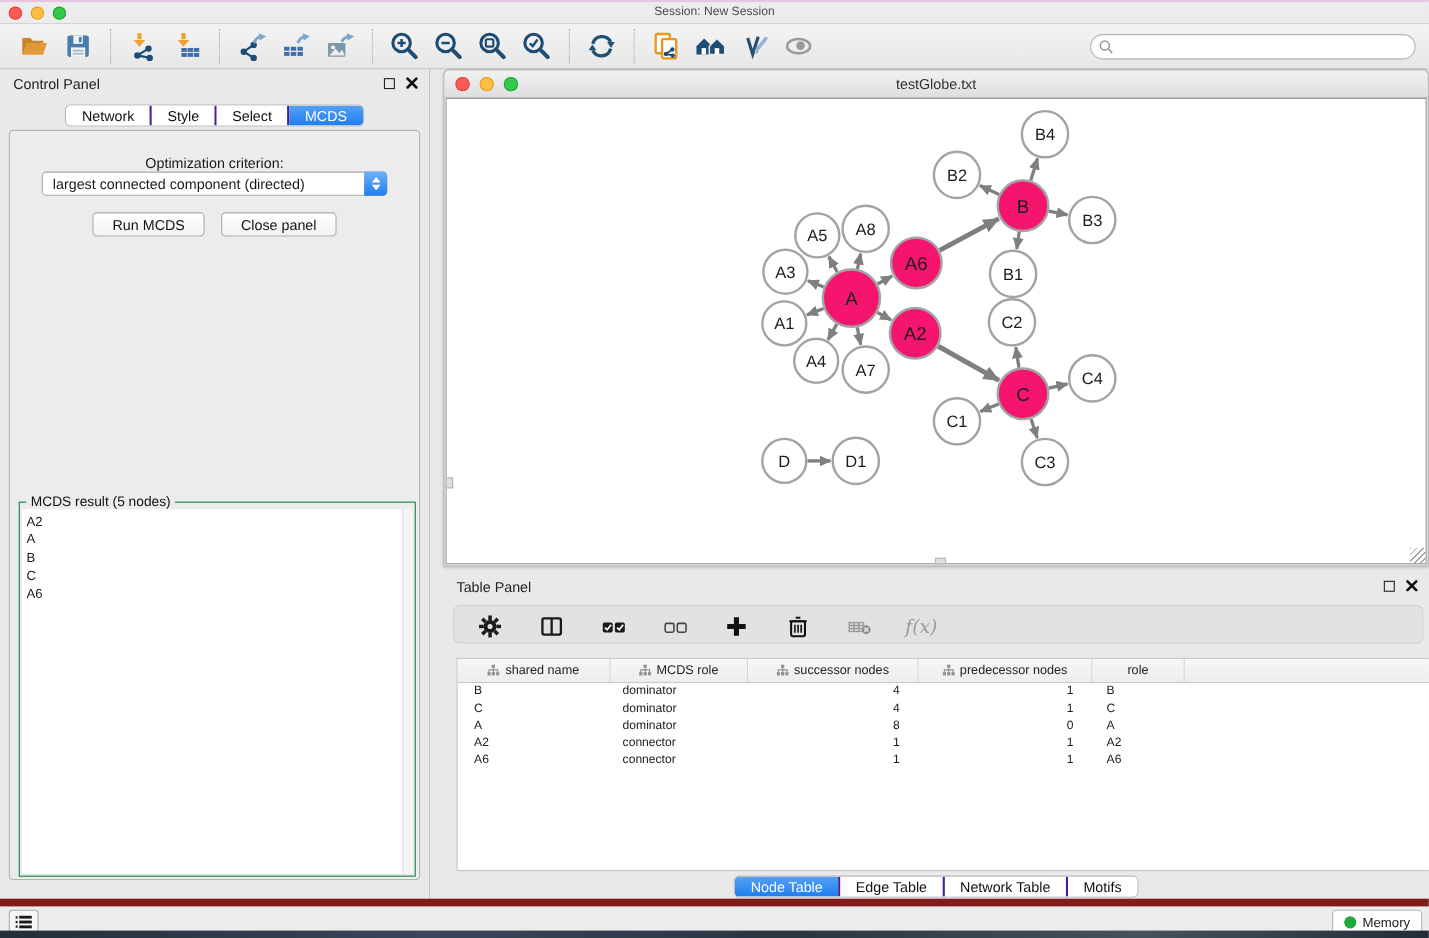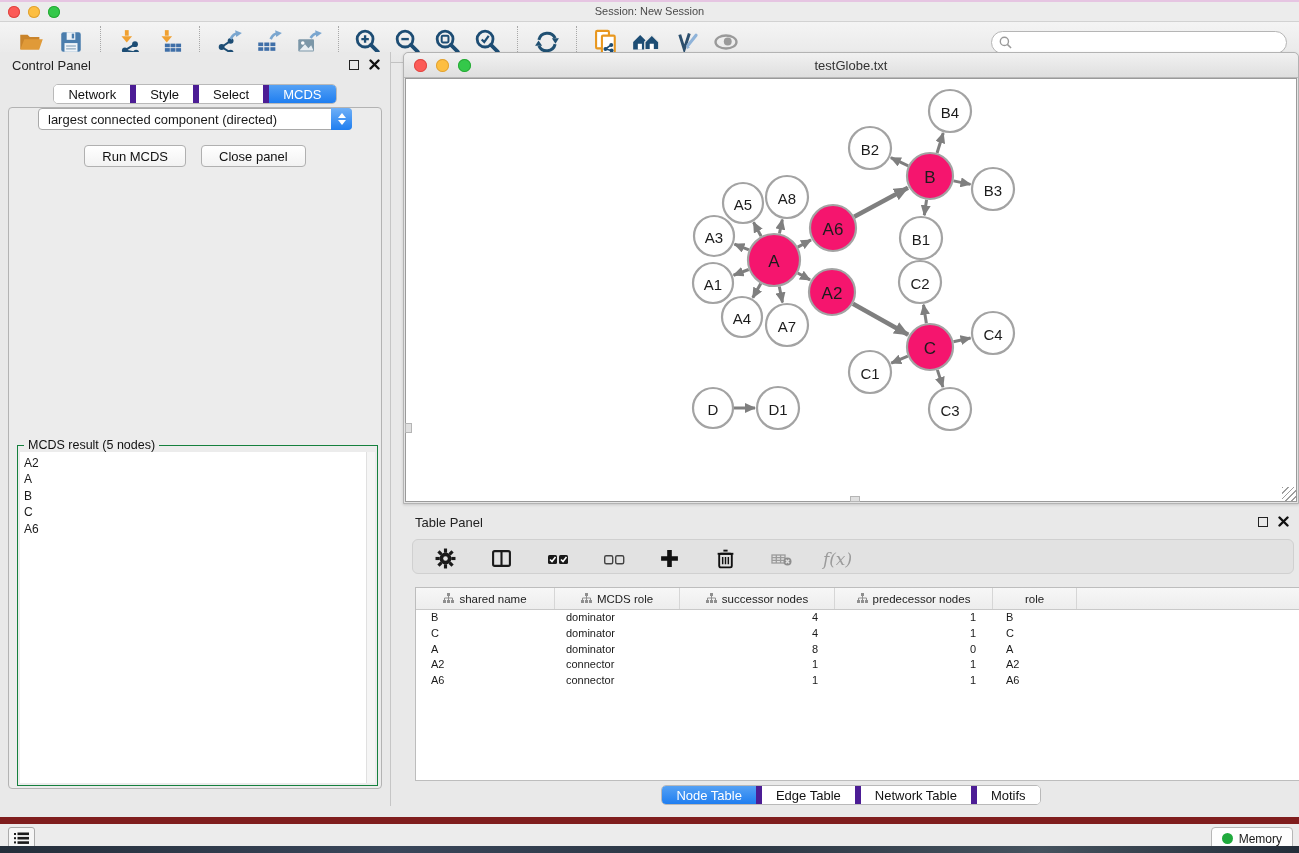--- a/index.html
+++ b/index.html
@@ -18,30 +18,30 @@
 
   .toolbar { position:absolute; left:0; top:22px; width:100%; height:41px; background:linear-gradient(#f4f4f4,#e7e7e7); border-bottom:1px solid #c2c2c2; display:flex; align-items:center; padding:0 6px; }
   .tbgroup { display:flex; align-items:center; height:100%; padding:0 5px; }
   .tbsep { width:0; height:32px; border-left:1px dotted #a8a8a8; margin:0 4px; }
   button.tb { width:40px; height:36px; background:transparent; border:none; display:flex; align-items:center; justify-content:center; cursor:pointer; }
   .search-wrap { margin-left:auto; margin-right:6px; position:relative; }
   .search-wrap input { width:296px; height:23px; border:1px solid #b5b5b5; border-radius:12px; background:#fff; padding:0 10px 0 26px; font-size:12px; outline:none; }
   .search-wrap svg { position:absolute; left:8px; top:5px; }
 
   
-  .main { position:absolute; left:0; top:52px; width:1299px; height:754px; }
+  .main { position:absolute; left:0; top:63px; width:1299px; height:754px; }
 
   
   .control-panel { position:absolute; left:0; top:0; width:391px; height:754px; background:#e9e9e9; border-right:1px solid #c6c6c6; }
   .panel-header { position:relative; height:26px; }
   .panel-header .ptitle { position:absolute; left:12px; top:6px; font-size:13px; color:#222; }
   .win-icons { position:absolute; right:10px; top:7px; display:flex; gap:10px; align-items:center; }
   .float-box { width:10px; height:10px; border:1.5px solid #222; background:transparent; }
   .seg { display:flex; border:1px solid #b9b9b9; border-radius:5px; background:#fff; overflow:hidden; height:20px; align-items:stretch; }
-  .seg .cell { padding:0 14px; display:flex; align-items:center; font-size:13px; color:#111; border-right:6px solid #4c1d95; cursor:pointer; background:#fff; }
+  .seg .cell { padding:0 14px; display:flex; align-items:center; font-size:13px; color:#111; border-right:2px solid #4c1d95; cursor:pointer; background:#fff; }
   .seg .cell:last-child { border-right:none; }
   .seg .cell.sel { background:linear-gradient(#55a1f4,#1f7ef0); color:#fff; }
   .ctabs-row { display:flex; justify-content:center; margin-top:6px; }
 
   .cp-content { position:absolute; left:8px; right:8px; top:55px; bottom:17px; border:1px solid #b3b3b3; border-radius:4px; background:#ececec; }
   .opt-label { text-align:center; margin-top:22px; font-size:13px; }
   .dd-row { display:flex; justify-content:center; margin-top:0; }
   .dropdown { position:relative; width:314px; height:22px; background:#fff; border:1px solid #a9a9a9; border-radius:4px; display:flex; align-items:center; cursor:pointer; }
   .dropdown .dd-text { padding-left:9px; font-size:13px; white-space:nowrap; }
   .dd-cap { position:absolute; right:-1px; top:-1px; width:21px; height:22px; border-radius:0 4px 4px 0; background:linear-gradient(#6fb0f7,#1f7ef0); display:flex; flex-direction:column; align-items:center; justify-content:center; gap:2px; }
@@ -296,20 +296,21 @@
     </div>
     <div class="ctabs-row">
       <div class="seg">
           <div class="cell">Network</div>
           <div class="cell">Style</div>
           <div class="cell">Select</div>
           <div class="cell sel">MCDS</div>
         </div>
     </div>
     <div class="cp-content">
+      <div class="opt-label">Optimization criterion:</div>
       <div class="dd-row">
         <div class="dropdown">
           <span class="dd-text">largest connected component (directed)</span>
           <span class="dd-cap">
               <span class="tri-up"></span>
               <span class="tri-dn"></span>
             </span>
         </div>
       </div>
       <div class="btn-row">

